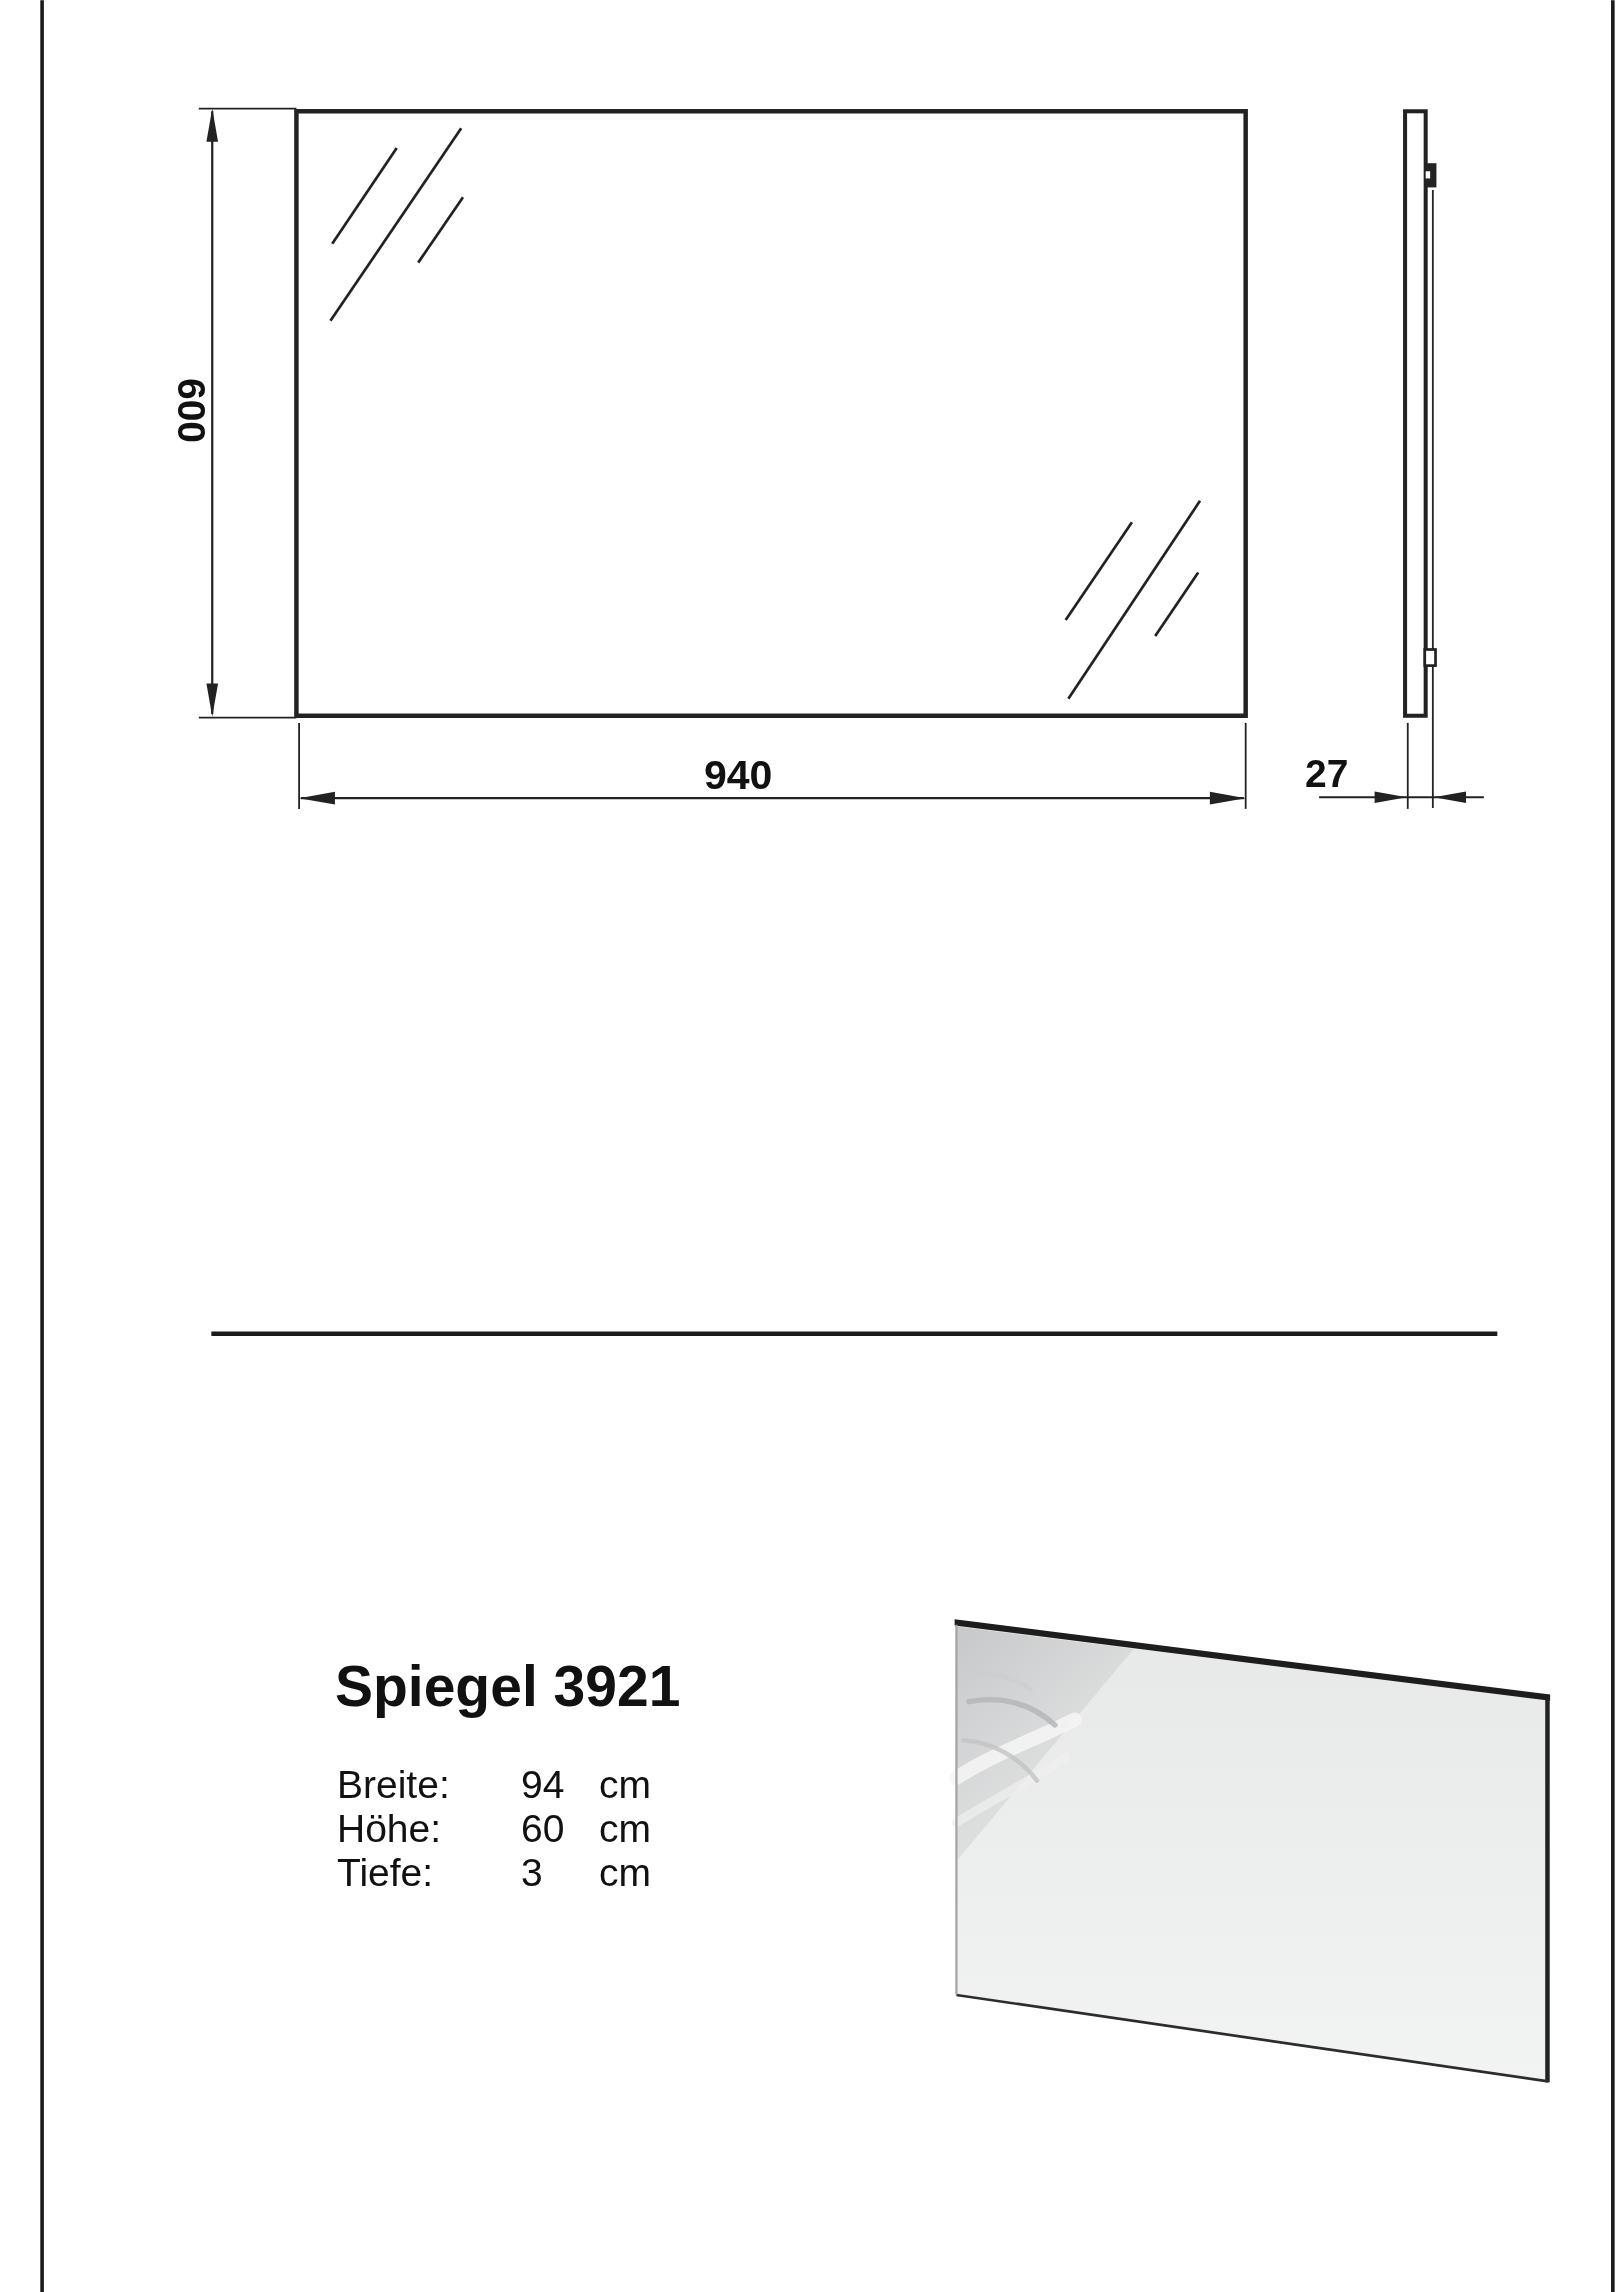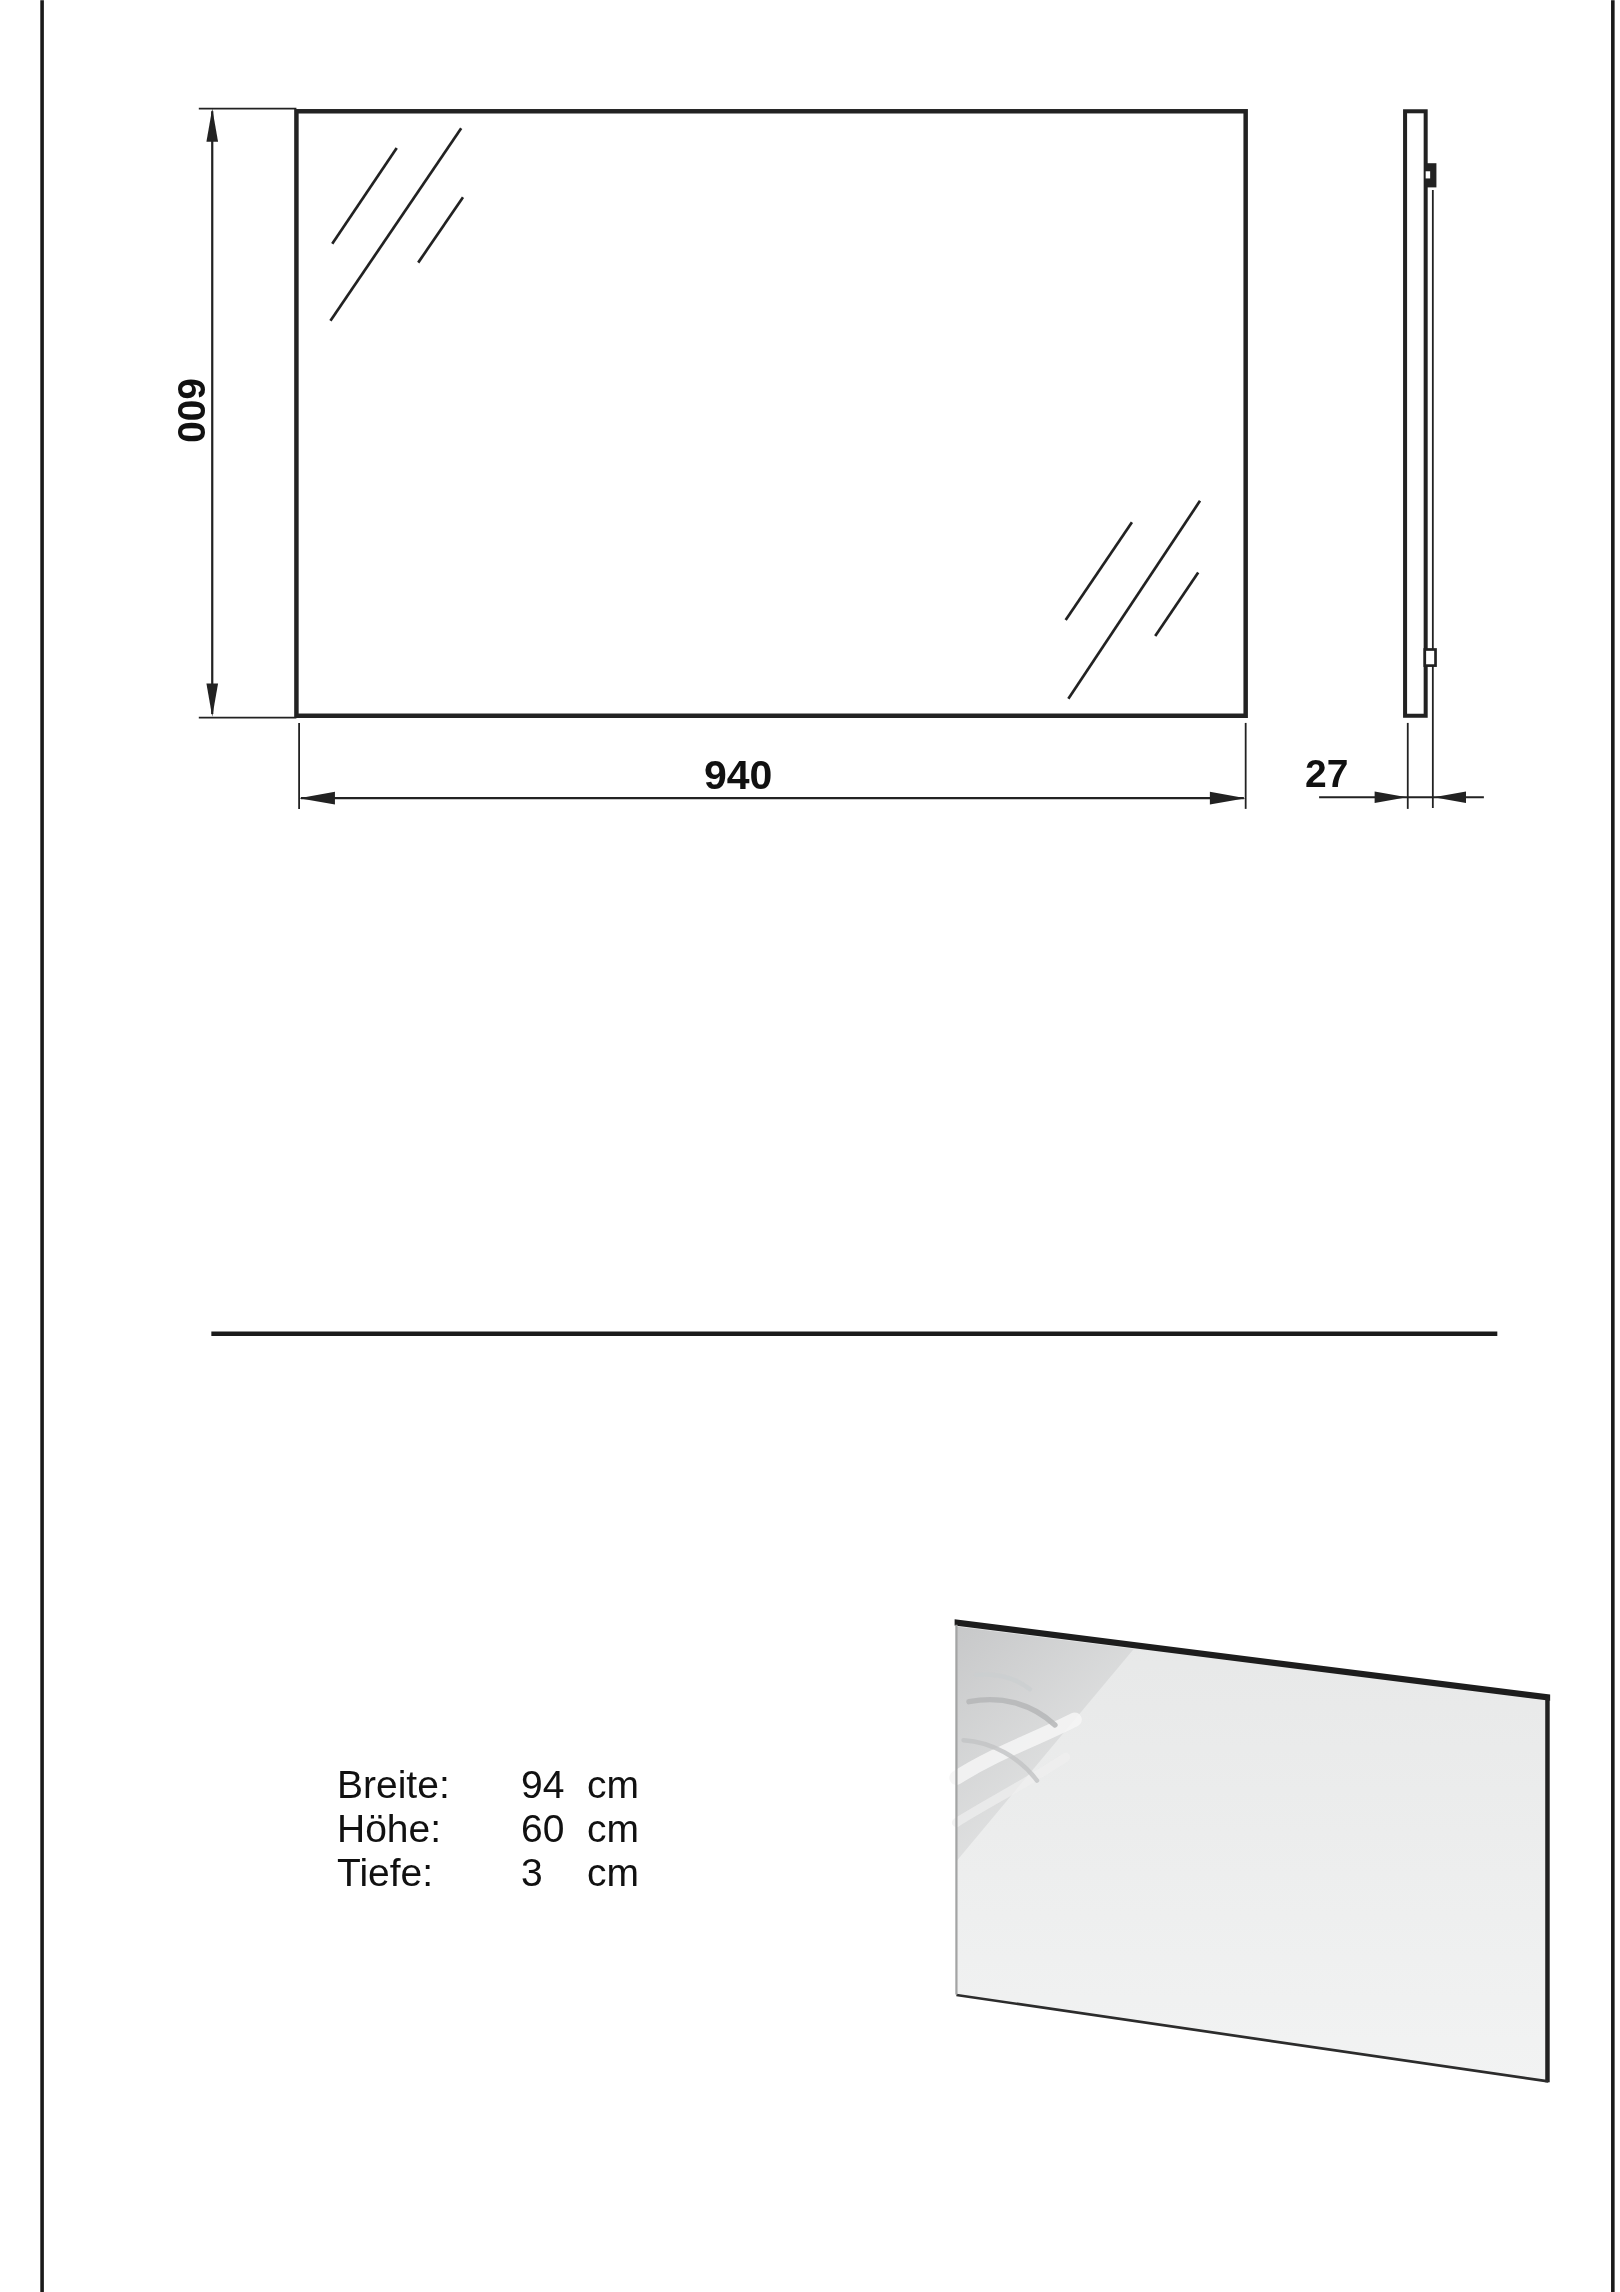--- a/index.html
+++ b/index.html
@@ -40,21 +40,21 @@
     font-size:57px;font-weight:bold;color:var(--text);
     white-space:nowrap;
   }
   .specs{
     position:absolute;left:337px;top:1763px;
     font-size:39px;line-height:44px;color:var(--text);
   }
   .spec-row{display:flex;}
   .spec-label{width:184px;}
   .spec-value{width:64px;}
-  .spec-unit{margin-left:2px;}
+  .spec-unit{margin-left:14px;}
 </style>
 </head>
 <body>
 
 <div class="page">
 
   <svg class="drawing" viewBox="0 0 1809 2560" aria-hidden="true">
     <defs>
       <linearGradient id="gradFace" x1="0" y1="0" x2="0" y2="1">
         <stop offset="0" stop-color="#e7e8e8"></stop>
@@ -116,20 +116,21 @@
       <path d="M1728,1896 L1728,2325" stroke="#222222" stroke-width="5" fill="none"></path>
       <path d="M1068,2227.5 L1729,2324" stroke="#2c2c2c" stroke-width="3" fill="none"></path>
       <path d="M1068,1814 L1068,2227" stroke="#a3a4a4" stroke-width="2.5" fill="none"></path>
     </g>
   </svg>
 
   <div class="label dim-600">600</div>
   <div class="label dim-940">940</div>
   <div class="label dim-27">27</div>
 
+  <div class="product-title">Spiegel 3921</div>
 
   <div class="specs">
     <div class="spec-row">
       <span class="spec-label">Breite:</span>
       <span class="spec-value">94</span>
       <span class="spec-unit">cm</span>
     </div>
     <div class="spec-row">
       <span class="spec-label">Höhe:</span>
       <span class="spec-value">60</span>

